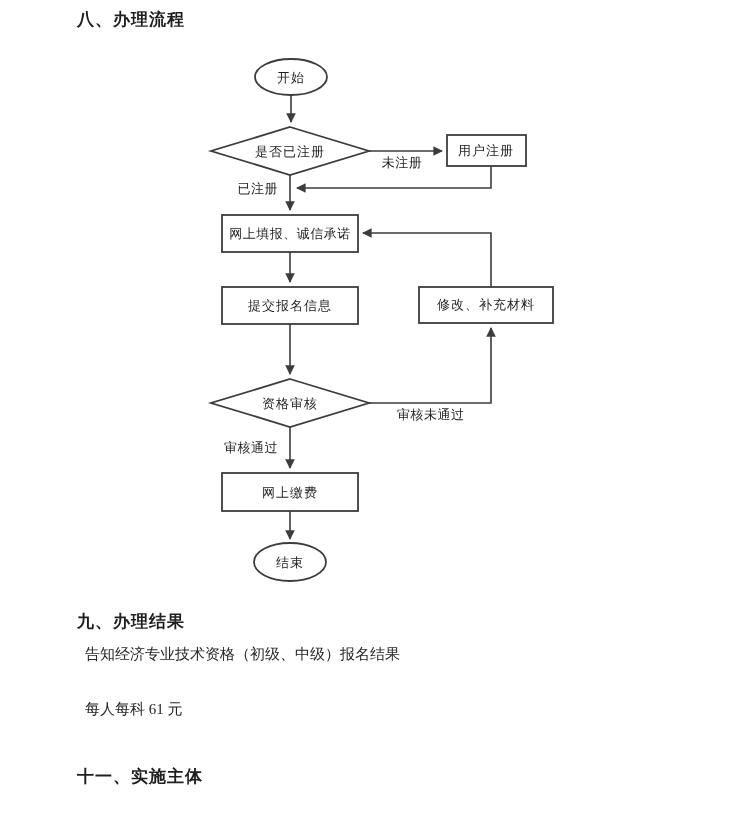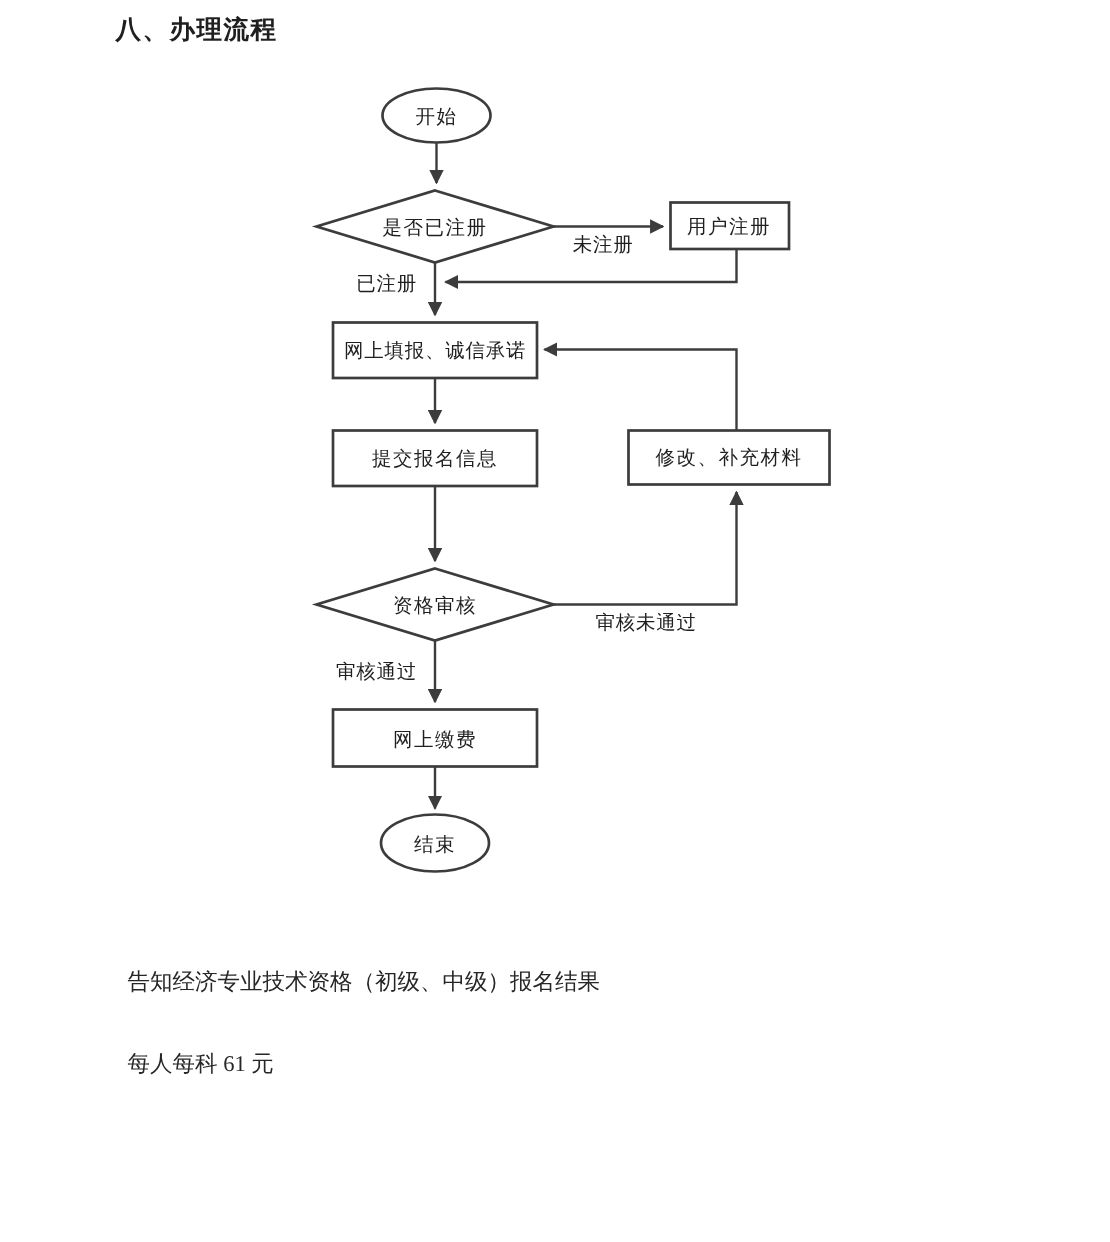--- a/index.html
+++ b/index.html
@@ -119,21 +119,23 @@
     </g>
 
     <line class="edge" x1="290" y1="511" x2="290" y2="539" marker-end="url(#arrow)"></line>
 
     <g>
       <ellipse class="shape" cx="290" cy="562" rx="36" ry="19"></ellipse>
       <text class="node-label" x="290" y="567">结束</text>
     </g>
   </svg>
 
+  <div class="heading" style="top: 610px;">九、办理结果</div>
 
   <div class="body-text" style="top: 645px;">告知经济专业技术资格（初级、中级）报名结果</div>
 
 
   <div class="body-text" style="top: 700px;">每人每科 61 元</div>
 
+  <div class="heading" style="top: 765px;">十一、实施主体</div>
 
 
 </div>
 
 </body></html>

